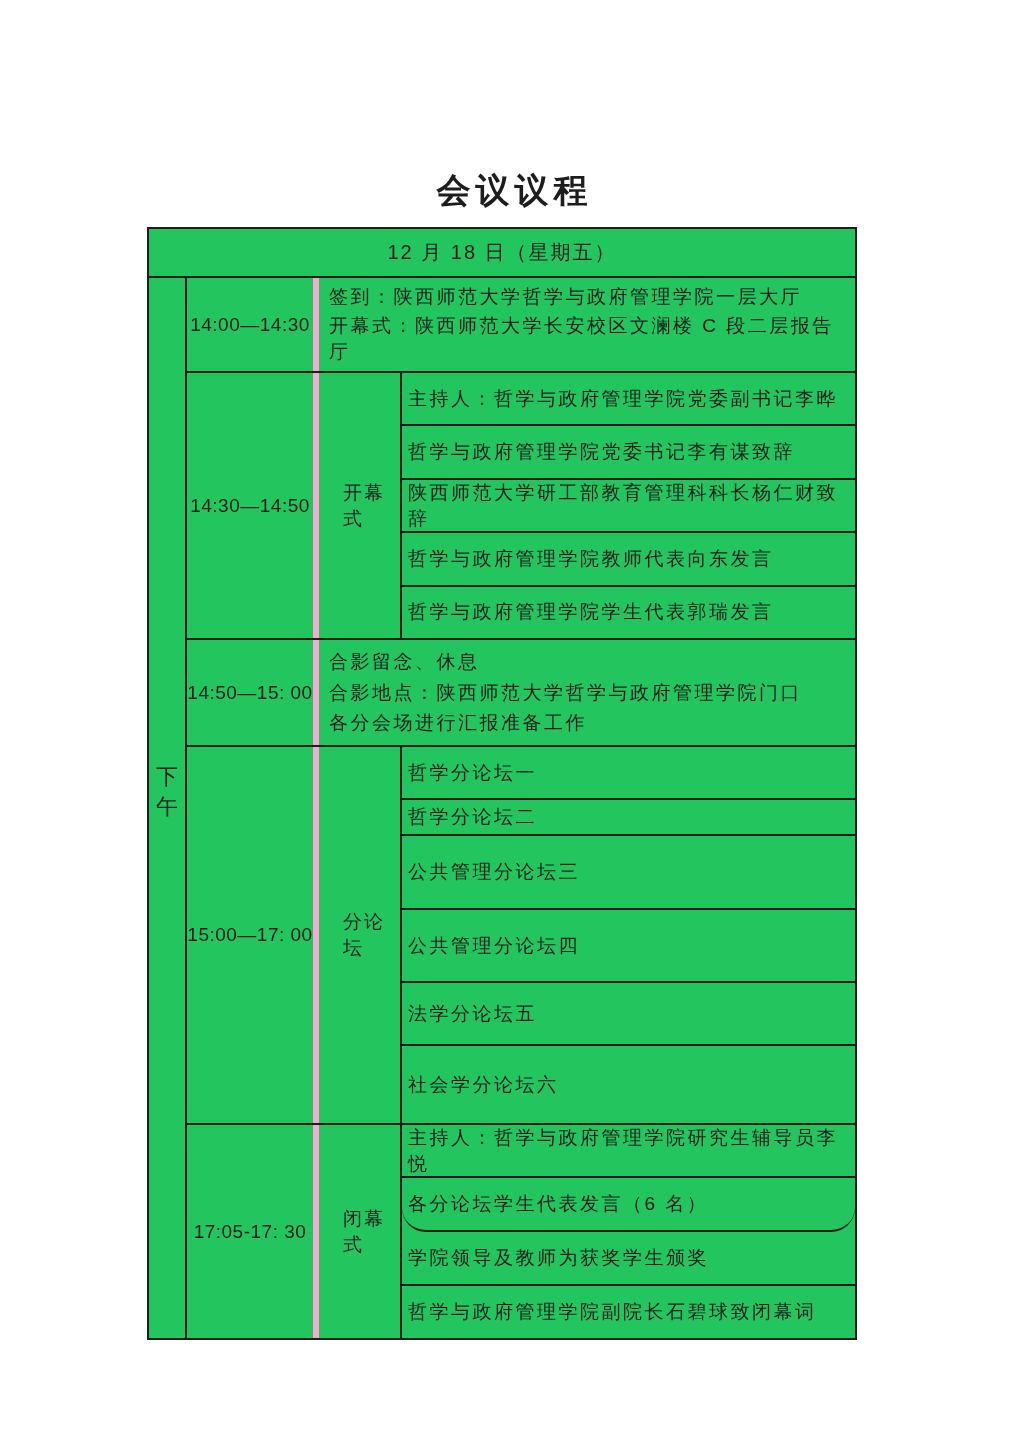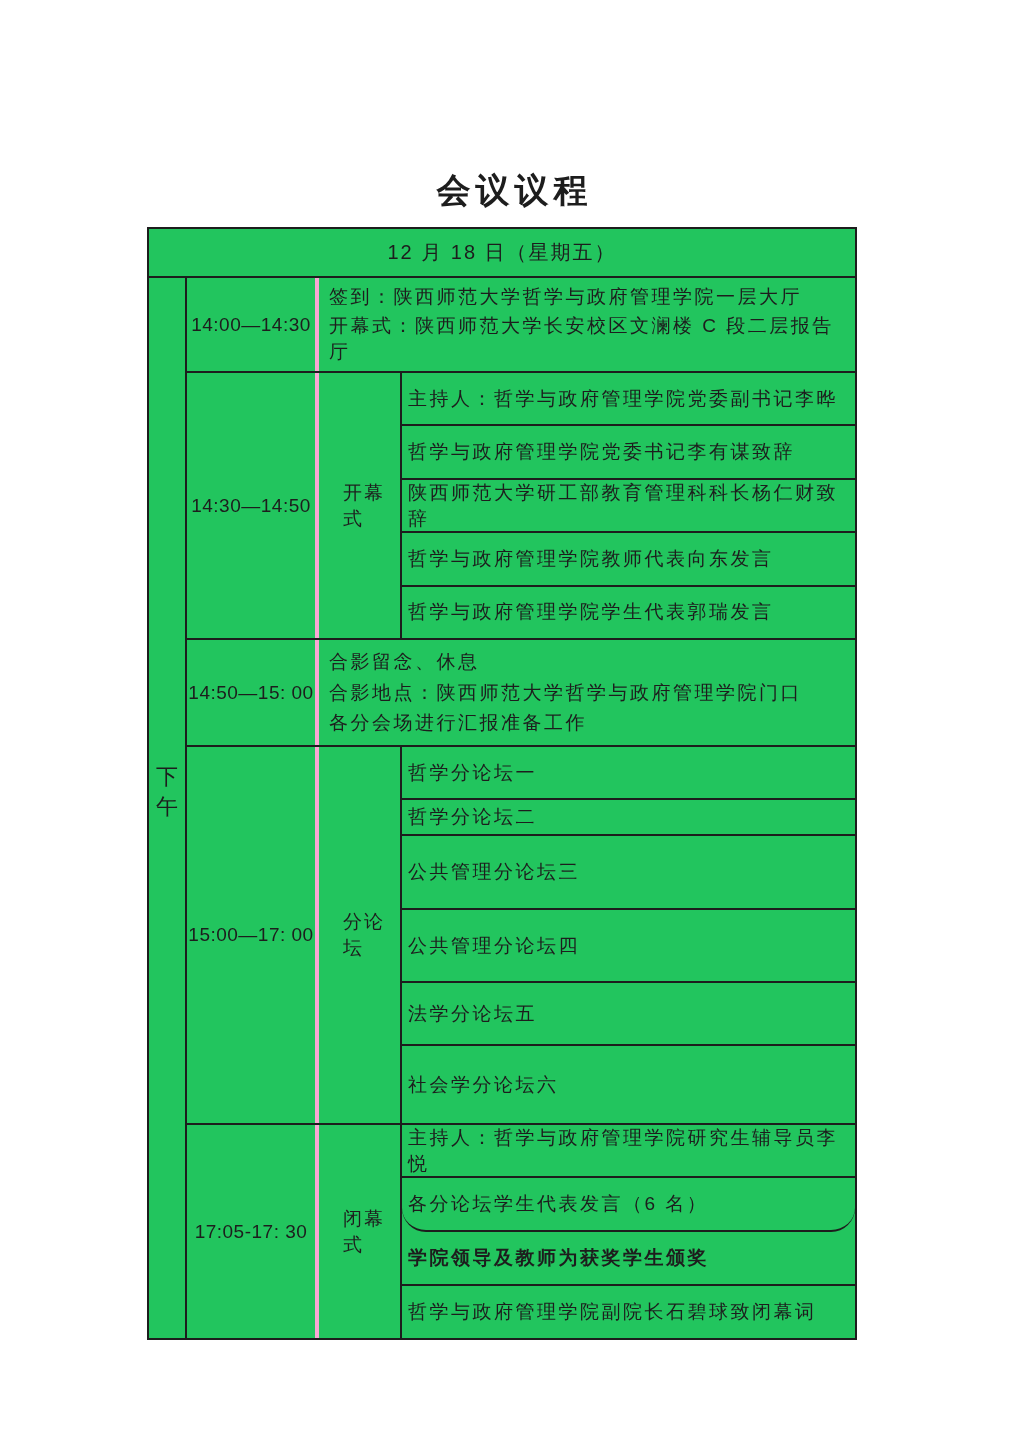--- a/index.html
+++ b/index.html
@@ -53,21 +53,21 @@
     writing-mode: vertical-rl;
     letter-spacing: 28px;
     font-size: 22px;
     transform: translateY(-30px);
   }
   .rows-col { flex: 1; display: flex; flex-direction: column; min-width: 0; }
   .t-row { display: flex; border-bottom: 2px solid #1d1d1d; flex: none; min-height: 0; }
   .t-row.last { border-bottom: none; flex: 1; }
   .time-cell {
     width: 132px; flex: none;
-    border-right: 4px solid #f9a8d4;
+    border-right: 6px solid #f9a8d4;
     display: flex;
     align-items: center;
     justify-content: center;
     letter-spacing: 0.5px;
   }
   .session-cell {
     width: 83px; flex: none;
     border-right: 2px solid #1d1d1d;
     display: flex;
     align-items: center;
@@ -154,20 +154,20 @@
           <div class="detail-row last">社会学分论坛六</div>
         </div>
       </div>
 
       <div class="t-row last">
         <div class="time-cell">17:05-17: 30</div>
         <div class="session-cell">闭幕式</div>
         <div class="details-col">
           <div class="detail-row fixed" style="height:53px;">主持人：哲学与政府管理学院研究生辅导员李悦</div>
           <div class="detail-row fixed" style="height:54px;border-radius:24px;">各分论坛学生代表发言（6 名）</div>
-          <div class="detail-row fixed" style="height:54px;font-weight:bold;">学院领导及教师为获奖学生颁奖</div>
+          <div class="detail-row fixed" style="height:54px;">学院领导及教师为获奖学生颁奖</div>
           <div class="detail-row last">哲学与政府管理学院副院长石碧球致闭幕词</div>
         </div>
       </div>
 
     </div>
   </div>
 </div>
 
 </body></html>

